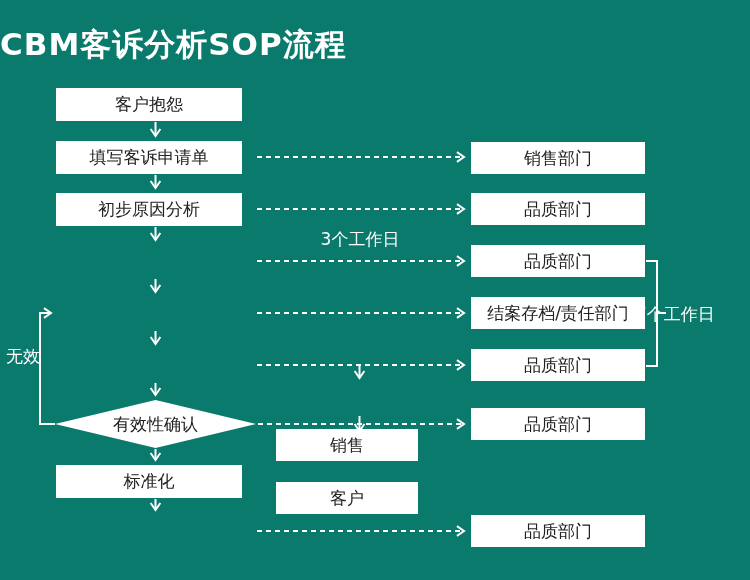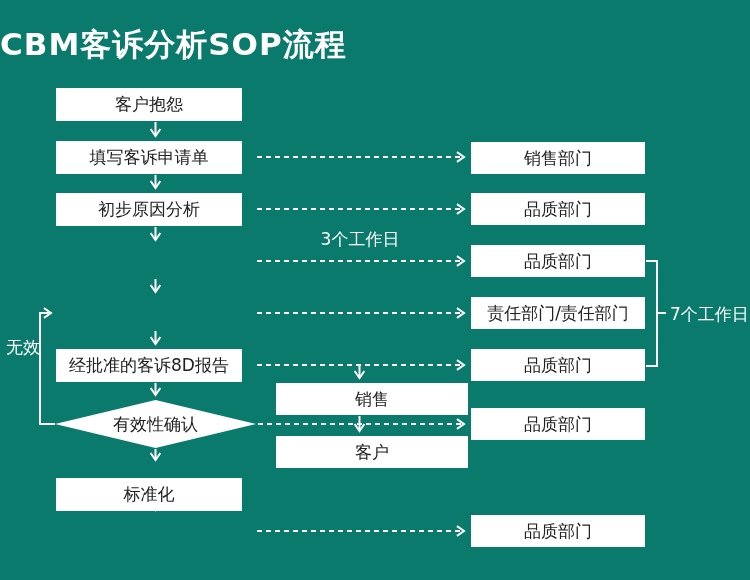--- a/index.html
+++ b/index.html
@@ -10,21 +10,21 @@
   #title{
     position:absolute;top:24px;left:0;width:750px;text-align:left;
     color:#ffffff;font-size:31px;font-weight:bold;letter-spacing:1px;
   }
   .box{
     position:absolute;background:#ffffff;color:#212121;font-size:17px;
     display:flex;align-items:center;justify-content:center;z-index:2;
     white-space:nowrap;
   }
   .lbox{left:56px;width:186px;height:33px;}
-  .mbox{left:276px;width:192px;height:32px;}
+  .mbox{left:276px;width:142px;height:32px;margin-top:46px;}
   .rbox{left:471px;width:174px;height:32px;}
   .diamond{
     position:absolute;left:55px;top:400px;width:201px;height:48px;background:#ffffff;
     clip-path:polygon(50% 0,100% 50%,50% 100%,0 50%);
     display:flex;align-items:center;justify-content:center;
     color:#212121;font-size:17px;z-index:2;white-space:nowrap;
   }
   .note{
     position:absolute;color:#ffffff;font-size:17px;z-index:3;white-space:nowrap;
   }
@@ -70,32 +70,31 @@
       <path d="M55 424 L40 424 L40 313 L51 313" marker-end="url(#arw)"></path>
 
       <path d="M646 261 L657 261 L657 366 L646 366"></path>
       <line x1="657" y1="313" x2="666" y2="313"></line>
     </g>
   </svg>
 
   <div class="box lbox" style="top:88px">客户抱怨</div>
   <div class="box lbox" style="top:141px">填写客诉申请单</div>
   <div class="box lbox" style="top:193px">初步原因分析</div>
-  <div class="box lbox" style="top:349px">经批准的客诉8D报告</div>
   <div class="diamond">有效性确认</div>
-  <div class="box lbox" style="top:478px">标准化</div>
+  <div class="box lbox" style="top:465px">标准化</div>
 
   <div class="box mbox" style="top:383px">销售</div>
   <div class="box mbox" style="top:436px">客户</div>
 
   <div class="box rbox" style="top:142px">销售部门</div>
   <div class="box rbox" style="top:193px">品质部门</div>
   <div class="box rbox" style="top:245px">品质部门</div>
-  <div class="box rbox" style="top:297px">责任部门/责任部门</div>
+  <div class="box rbox" style="top:297px">结案存档/责任部门</div>
   <div class="box rbox" style="top:349px">品质部门</div>
   <div class="box rbox" style="top:408px">品质部门</div>
   <div class="box rbox" style="top:515px">品质部门</div>
 
   <div class="note" style="left:305px;top:228px;width:110px;text-align:center">3个工作日</div>
-  <div class="note" style="left:670px;top:303px">7个工作日</div>
-  <div class="note" style="left:6px;top:336px">无效</div>
+  <div class="note" style="left:636px;top:303px">7个工作日</div>
+  <div class="note" style="left:6px;top:345px">无效</div>
 
 </div>
 
 </body></html>

